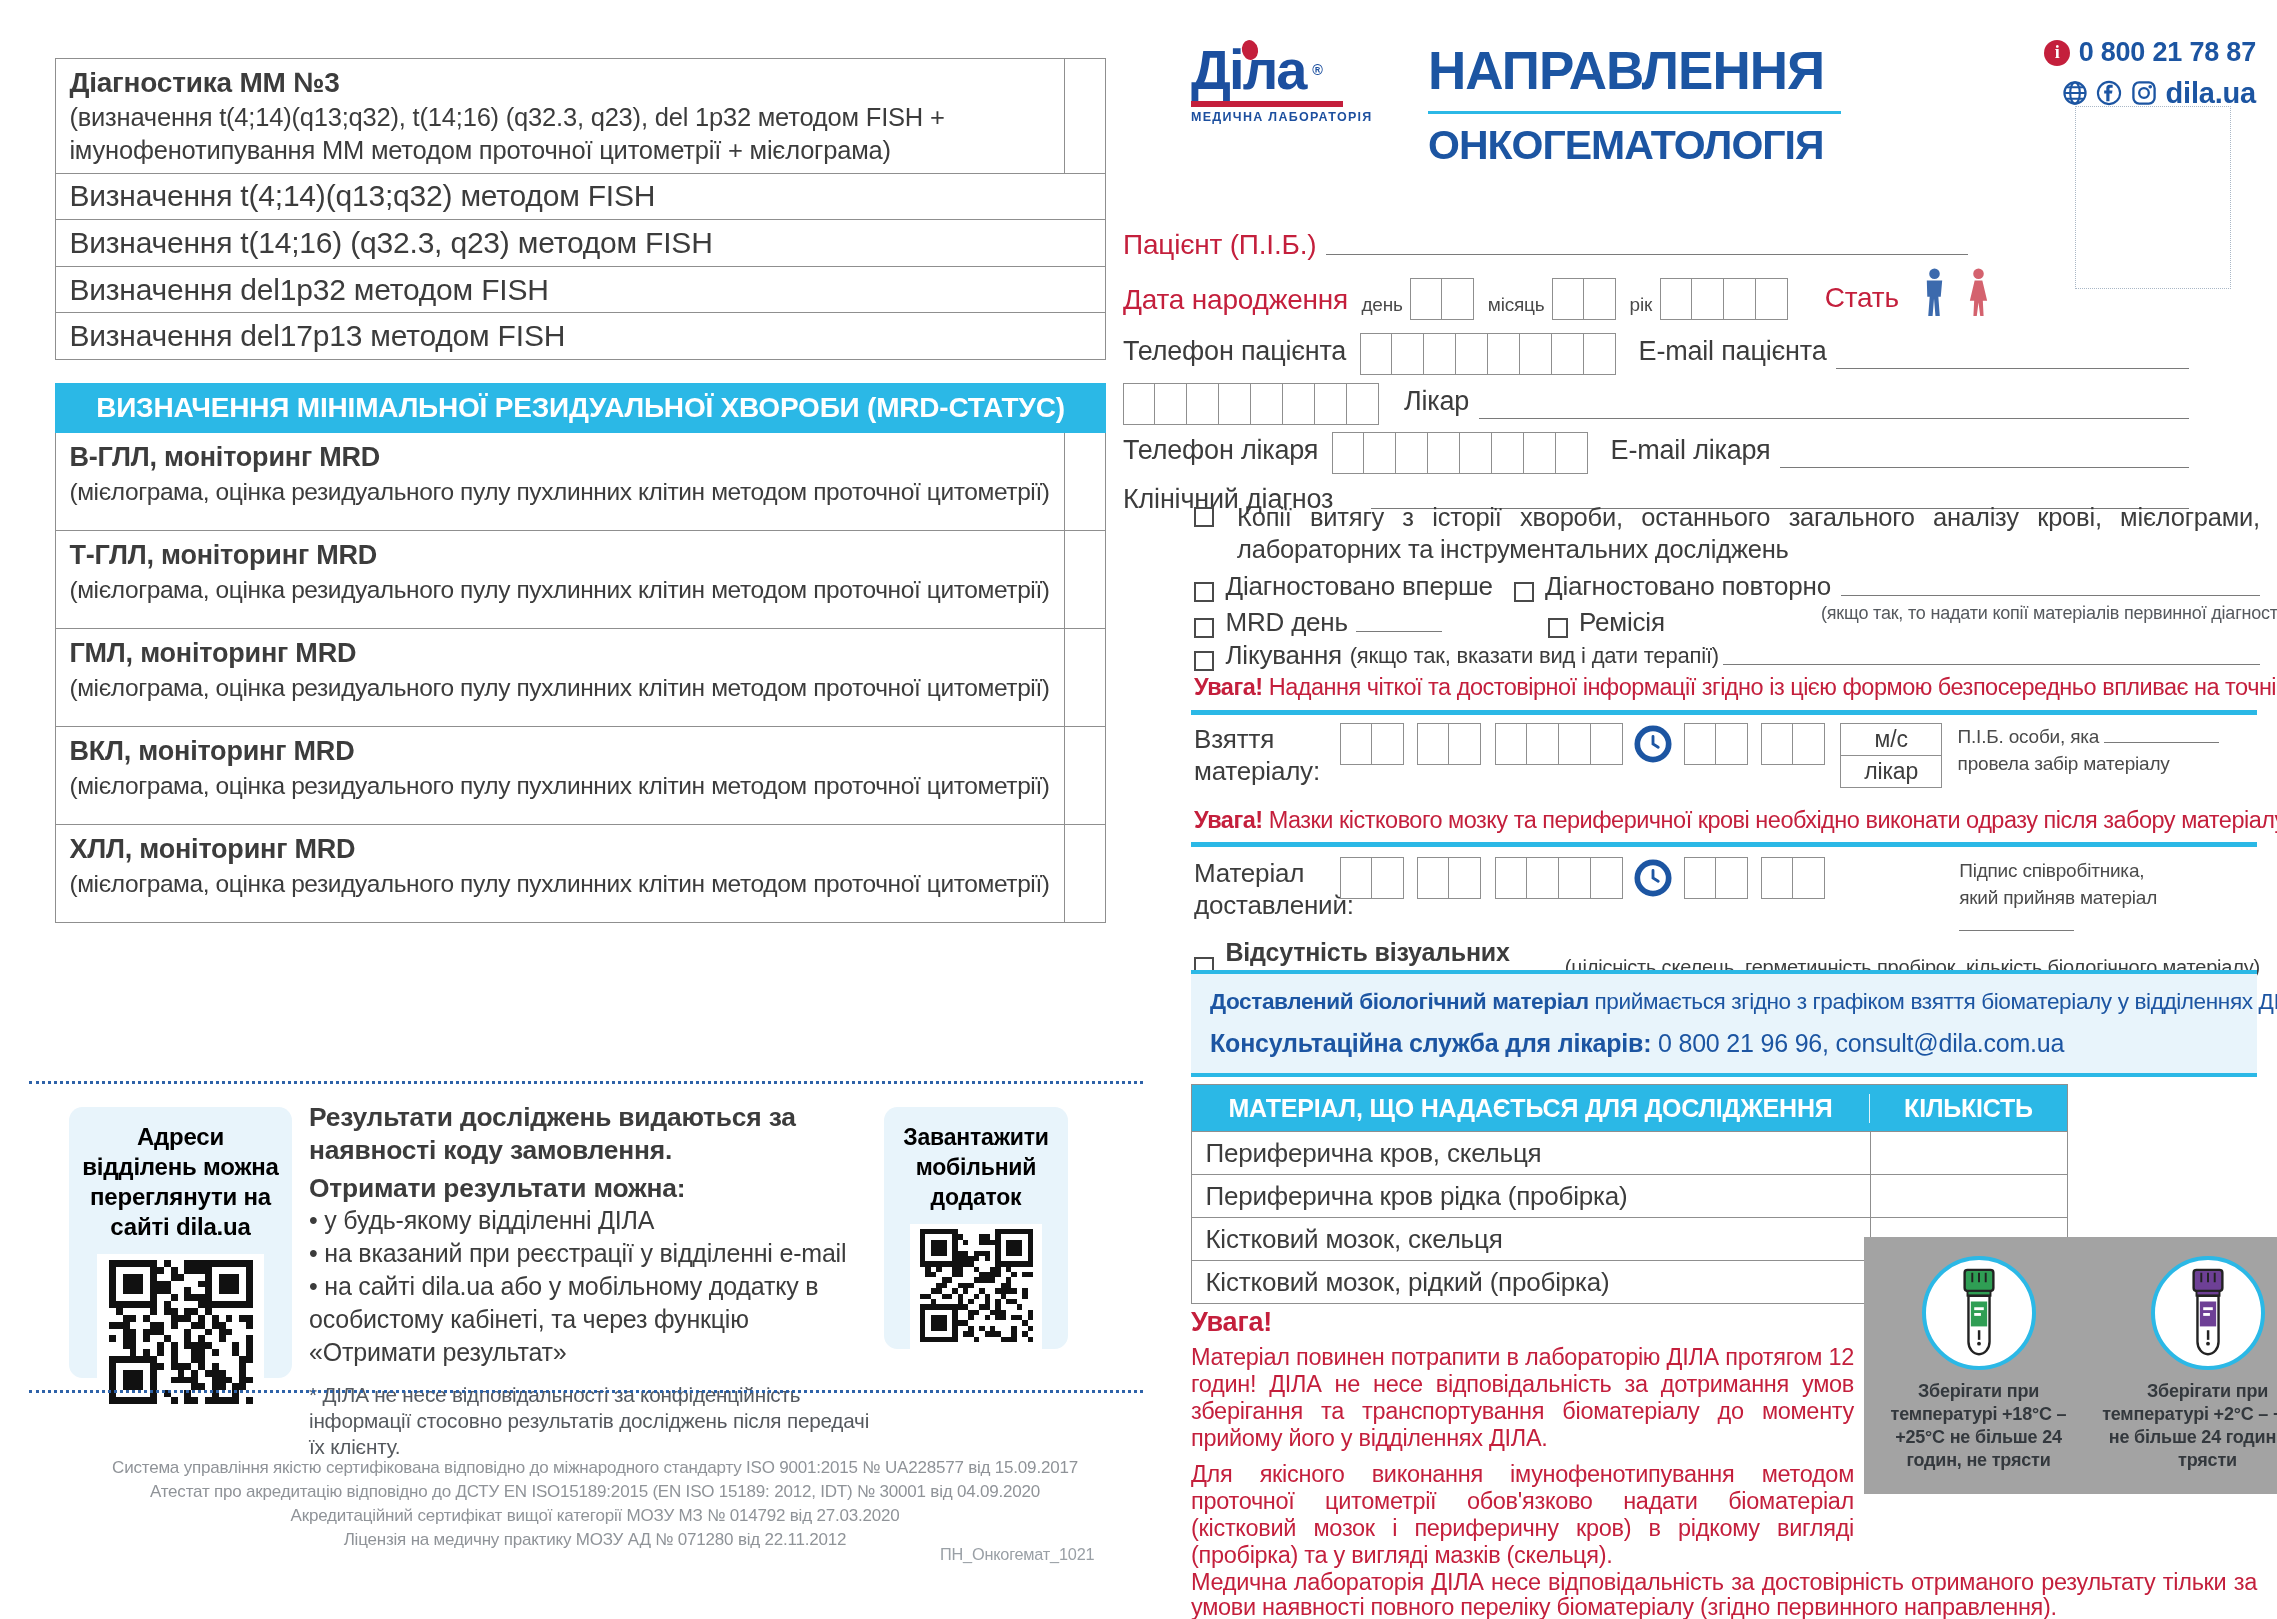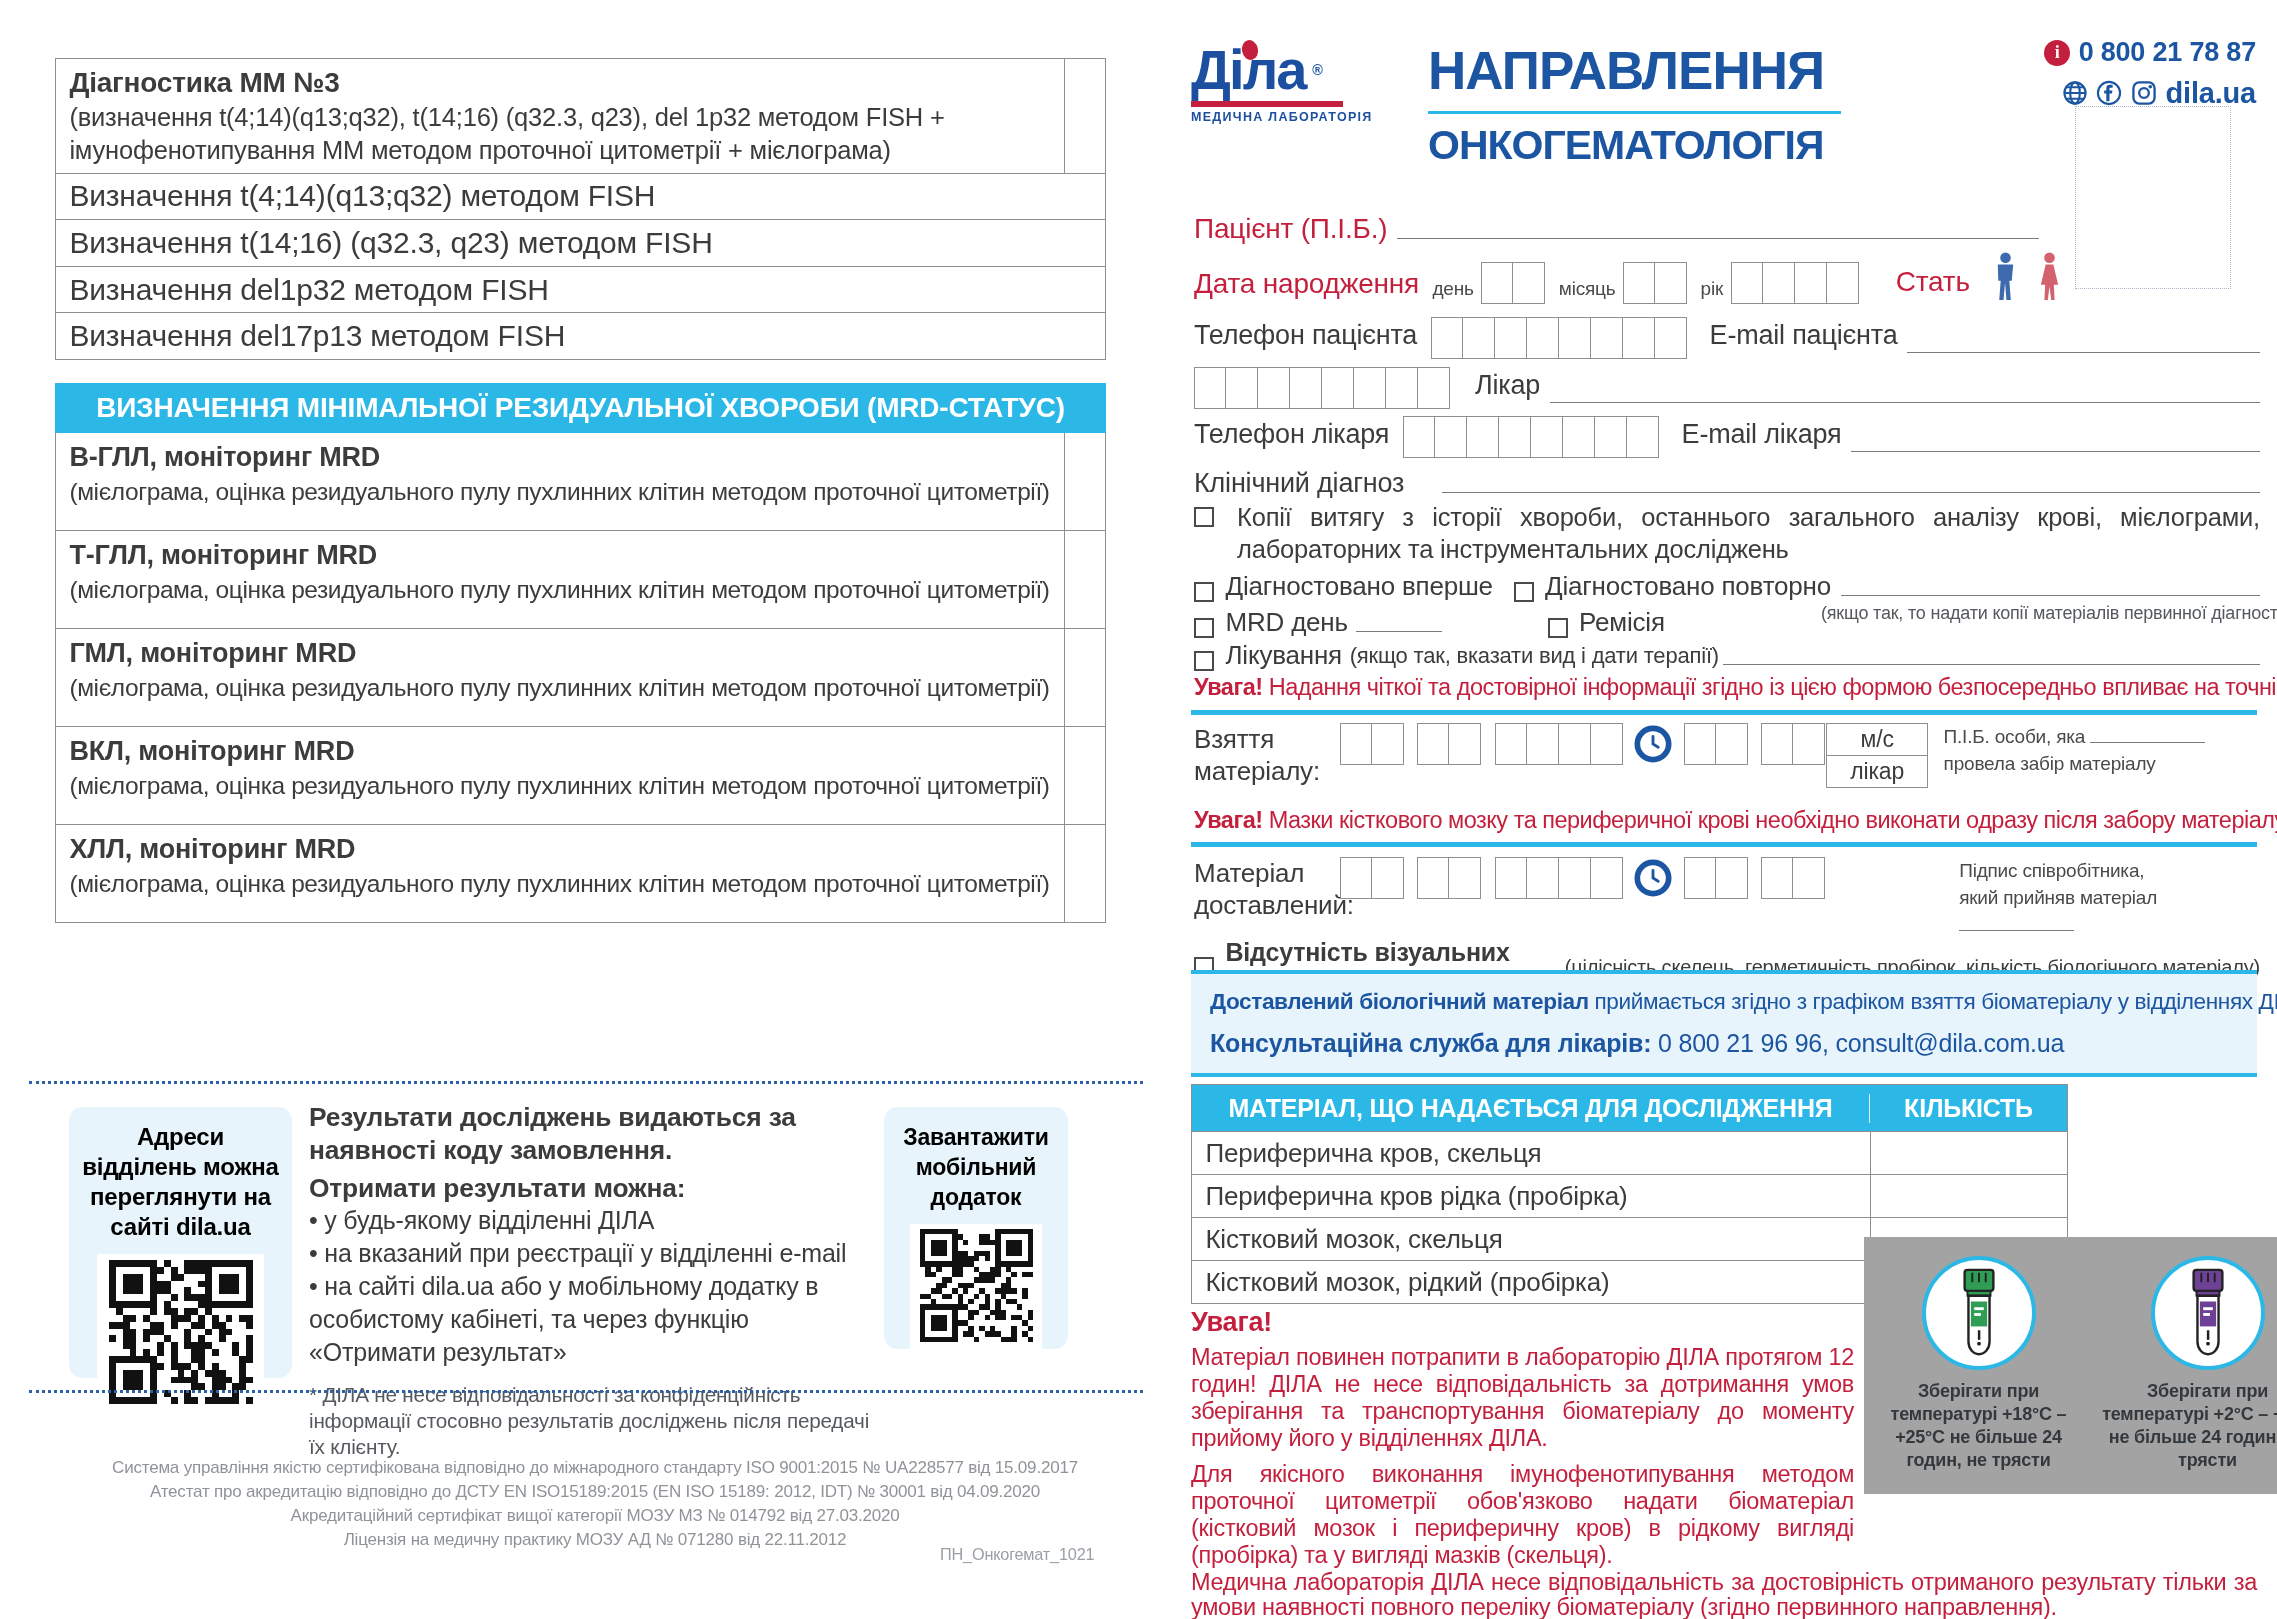--- a/index.html
+++ b/index.html
@@ -48,37 +48,37 @@
   .contact{position:absolute;right:22px;top:37px;text-align:right;color:#1c55a2;}
   .c-row{display:flex;justify-content:flex-end;align-items:center;gap:8.6px;margin-bottom:8.6px;}
   .c-phone{font-size:27px;font-weight:bold;white-space:nowrap;}
   .c-site{font-size:29px;font-weight:bold;}
   .infoicon{width:26px;height:26px;border-radius:50%;background:#c41f3c;color:#fff;display:inline-flex;
             align-items:center;justify-content:center;font-weight:bold;font-size:18px;font-family:"Liberation Serif",serif;}
   .infoicon::after{content:"i";}
   .stamp{position:absolute;left:2075px;top:106px;width:154px;height:181px;border:1.9px dotted #a9b7c6;}
   .rlabel{color:#c41f3c;font-size:28px;white-space:nowrap;}
   .flabel{font-size:27px;white-space:nowrap;}
-  .frow{position:absolute;left:1194px;width:1066px;display:flex;align-items:flex-end;}
+  .frow{position:absolute;left:1123px;width:1066px;display:flex;align-items:flex-end;margin-top:16px;}
   .wl{flex:1;border-bottom:1.9px solid #7a7a7a;margin:0 0 5.8px 9.6px;min-width:29px;}
   .wl-fix{border-bottom:1.9px solid #7a7a7a;margin:0 0 5.8px 7.7px;}
   .cells{display:flex;}
   .cell{width:32px;height:42px;border:1.9px solid #8f8f8f;border-left:none;box-sizing:border-box;background:#fff;}
   .cell:first-child{border-left:1.9px solid #8f8f8f;}
   .glabel{font-size:19px;color:#4a4a4a;margin:0 7.7px 3.8px 13.4px;white-space:nowrap;}
   .cb{display:inline-block;width:20px;height:20px;border:2.4px solid #4a4a4a;box-sizing:border-box;
       margin-right:11.5px;flex:none;background:#fff;}
   .cbline{position:absolute;left:1194px;width:1066px;display:flex;align-items:flex-end;font-size:26px;}
   .smallnote{font-size:18px;color:#55595e;white-space:nowrap;}
   .warn{position:absolute;left:1194px;width:1076px;font-size:23.5px;color:#c41f3c;white-space:nowrap;letter-spacing:-0.5px;}
   .cyanline{position:absolute;left:1191px;width:1066px;height:4.8px;background:#2bb8e6;}
   .secrow{position:absolute;left:1194px;width:1074px;display:flex;align-items:flex-start;}
   .seclabel{width:146px;font-size:26px;line-height:32px;flex:none;}
   .gap{width:13.4px;flex:none;}
-  .tagcells{border:1.9px solid #8f8f8f;flex:none;margin-left:1px;font-size:23px;text-align:center;background:#fff;}
+  .tagcells{border:1.9px solid #8f8f8f;flex:none;margin-left:15px;font-size:23px;text-align:center;background:#fff;}
   .tagcells div{width:100px;height:31px;line-height:31px;}
   .tagcells div+div{border-top:1.9px solid #8f8f8f;}
   .sig{margin-left:15.4px;font-size:19px;color:#4a4a4a;line-height:27px;width:267px;}
   .sigline{display:inline-block;width:115px;border-bottom:1.4px solid #7a7a7a;}
   .infobox{position:absolute;left:1191px;top:970px;width:1066px;box-sizing:border-box;background:#e8f4fb;
            border-top:4.8px solid #2bb8e6;border-bottom:4.8px solid #2bb8e6;padding:15.4px 19px;color:#1c55a2;}
   .ib1{font-size:22.6px;white-space:nowrap;letter-spacing:-0.4px;}
   .ib2{font-size:25px;margin-top:13.4px;white-space:nowrap;}
 
   

